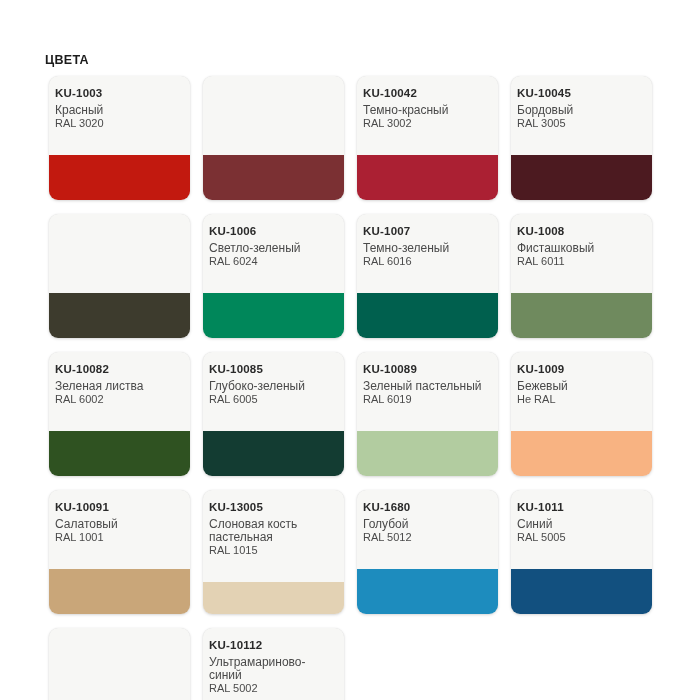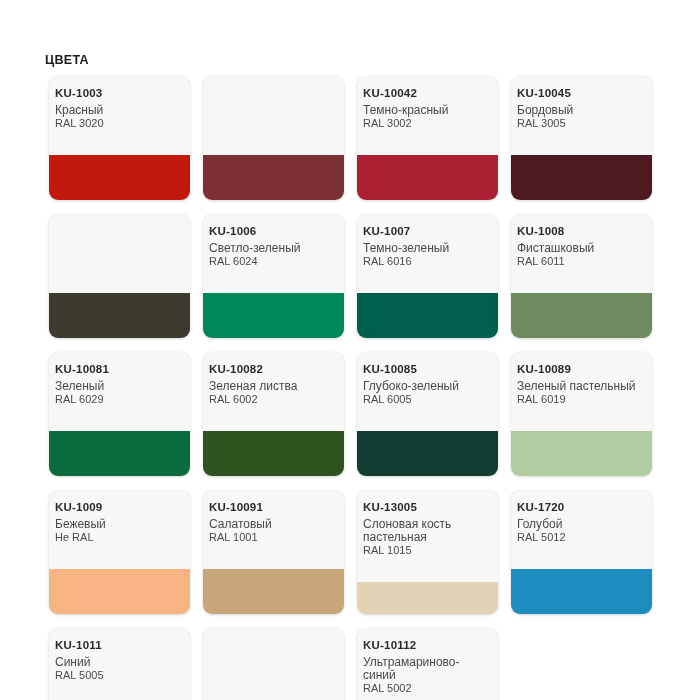--- a/index.html
+++ b/index.html
@@ -143,28 +143,20 @@
       <div class="swatch-card">
         <div class="card-text">
           <div class="card-code">KU-1008</div>
           <div class="card-name">Фисташковый</div>
           <div class="card-ral">RAL 6011</div>
         </div>
         <div class="card-color" style="background: rgb(111, 138, 94);"></div>
       </div>
       <div class="swatch-card">
         <div class="card-text">
-          <div class="card-code">KU-10081</div>
-          <div class="card-name">Зеленый</div>
-          <div class="card-ral">RAL 6029</div>
-        </div>
-        <div class="card-color" style="background: rgb(10, 107, 60);"></div>
-      </div>
-      <div class="swatch-card">
-        <div class="card-text">
           <div class="card-code">KU-10082</div>
           <div class="card-name">Зеленая листва</div>
           <div class="card-ral">RAL 6002</div>
         </div>
         <div class="card-color" style="background: rgb(47, 82, 33);"></div>
       </div>
       <div class="swatch-card">
         <div class="card-text">
           <div class="card-code">KU-10085</div>
           <div class="card-name">Глубоко-зеленый</div>
@@ -199,21 +191,21 @@
       <div class="swatch-card">
         <div class="card-text">
           <div class="card-code">KU-13005</div>
           <div class="card-name">Слоновая кость пастельная</div>
           <div class="card-ral">RAL 1015</div>
         </div>
         <div class="card-color tall-text" style="background: rgb(227, 210, 180);"></div>
       </div>
       <div class="swatch-card">
         <div class="card-text">
-          <div class="card-code">KU-1720</div>
+          <div class="card-code">KU-1680</div>
           <div class="card-name">Голубой</div>
           <div class="card-ral">RAL 5012</div>
         </div>
         <div class="card-color" style="background: rgb(29, 140, 190);"></div>
       </div>
       <div class="swatch-card">
         <div class="card-text">
           <div class="card-code">KU-1011</div>
           <div class="card-name">Синий</div>
           <div class="card-ral">RAL 5005</div>

